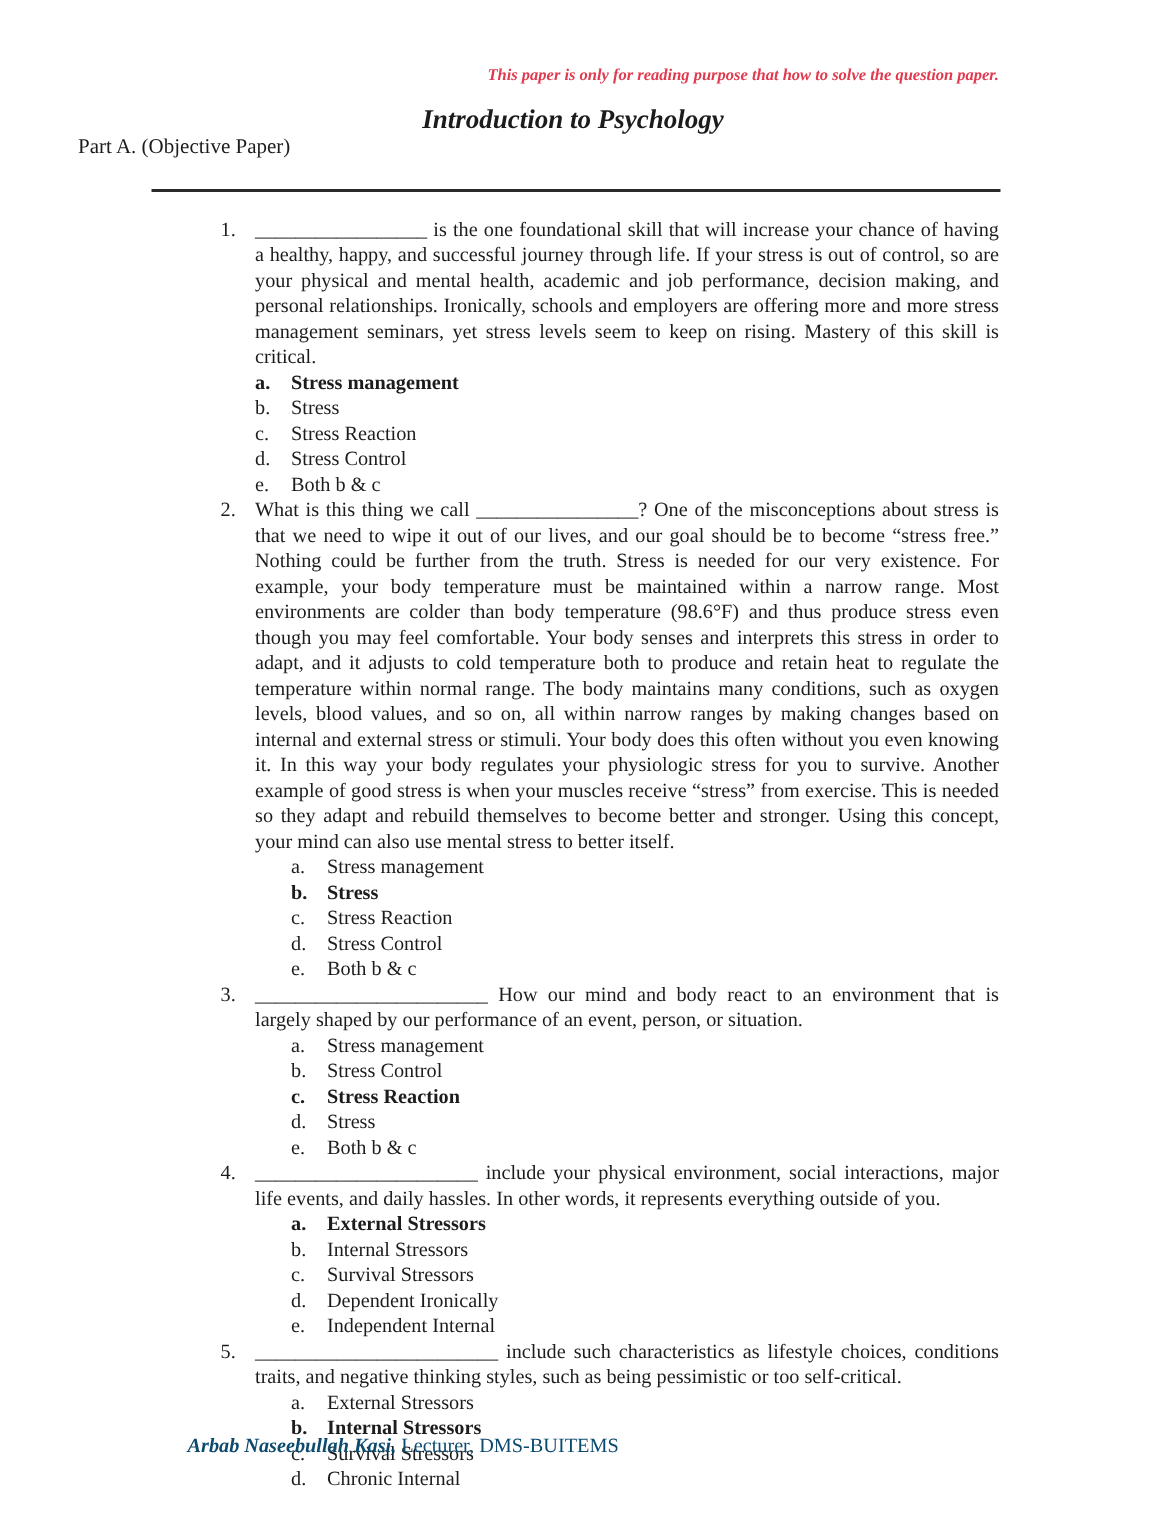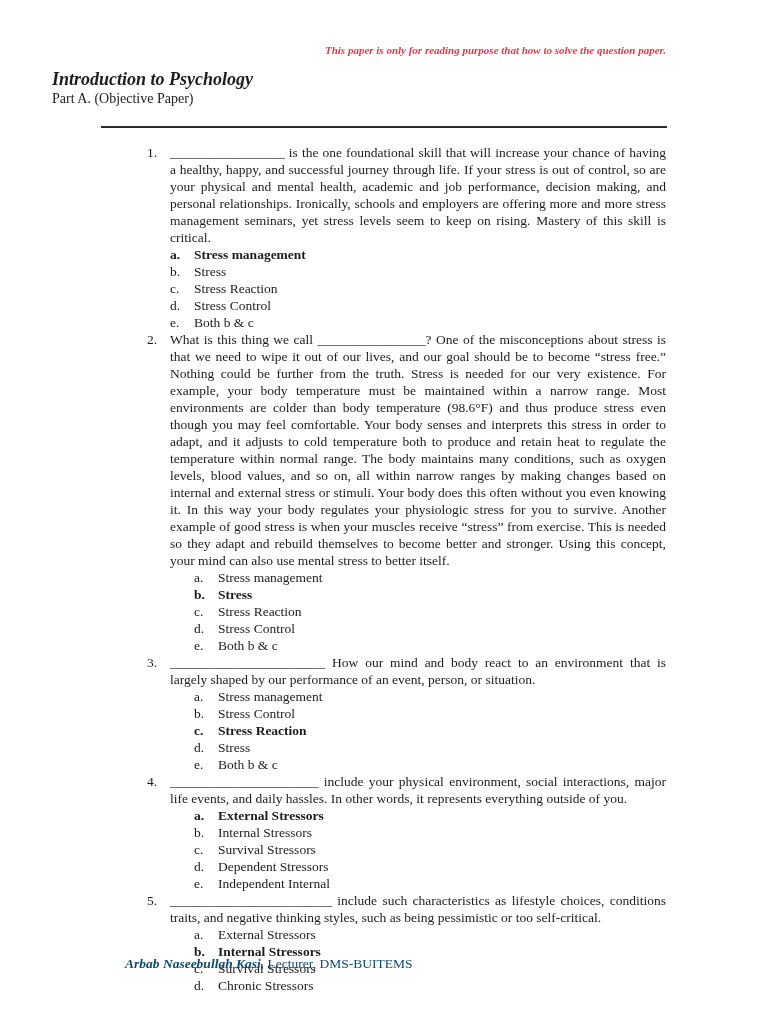--- a/index.html
+++ b/index.html
@@ -17,21 +17,21 @@
     margin: 44px 50px 0 0;
     text-align: right;
     font-size: 11px;
     line-height: 13px;
     font-style: italic;
     font-weight: bold;
     color: #e03a4e;
   }
   .title {
     margin: 11px 4px 0 0;
-    text-align: left;
+    text-align: center;
     font-size: 18px;
     line-height: 22px;
     font-weight: bold;
     font-style: italic;
   }
   .subtitle {
     margin: 0;
     font-size: 14px;
     line-height: 17px;
   }
@@ -178,21 +178,21 @@
         <div class="option">
           <span class="opt-letter">b.</span>
           <span class="opt-text">Internal Stressors</span>
         </div>
         <div class="option">
           <span class="opt-letter">c.</span>
           <span class="opt-text">Survival Stressors</span>
         </div>
         <div class="option">
           <span class="opt-letter">d.</span>
-          <span class="opt-text">Dependent Stressors</span>
+          <span class="opt-text">Dependent Ironically</span>
         </div>
         <div class="option">
           <span class="opt-letter">e.</span>
           <span class="opt-text">Independent Internal</span>
         </div>
       </div>
     </div>
 
     <div class="question">
       <div class="q-line">
@@ -207,21 +207,21 @@
         <div class="option opt-bold">
           <span class="opt-letter">b.</span>
           <span class="opt-text">Internal Stressors</span>
         </div>
         <div class="option">
           <span class="opt-letter">c.</span>
           <span class="opt-text">Survival Stressors</span>
         </div>
         <div class="option">
           <span class="opt-letter">d.</span>
-          <span class="opt-text">Chronic Stressors</span>
+          <span class="opt-text">Chronic Internal</span>
         </div>
       </div>
     </div>
 
   </div>
 
   <div class="footer">
     <div><span class="author">Arbab Naseebullah Kasi,</span><span> Lecturer, DMS-BUITEMS</span></div>
   </div>
 

